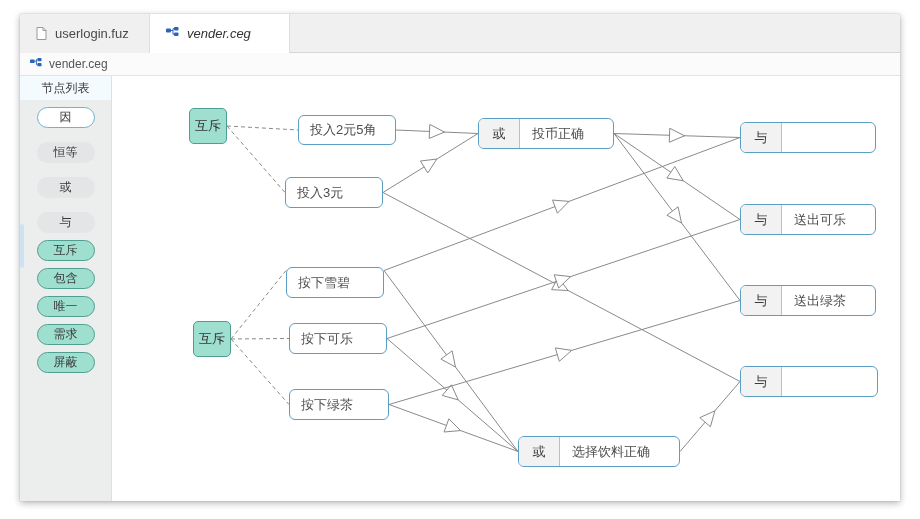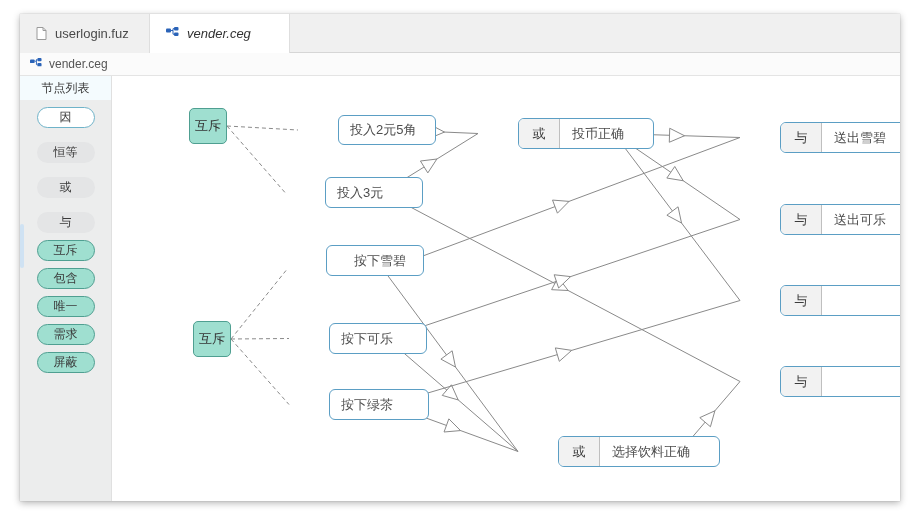--- a/index.html
+++ b/index.html
@@ -37,21 +37,21 @@
   .pill.plain{background:#e4e5e6;border:1px solid transparent;margin-top:14px;}
   .pill.teal{background:#9fdfd0;border:1px solid #4f9f91;}
   .sbthumb{position:absolute;left:0;top:148px;width:4px;height:44px;background:#cfe2f3;border-radius:2px;}
 
   .canvas{position:absolute;left:92px;top:0;width:788px;height:425px;background:#ffffff;overflow:hidden;}
   .canvas svg{position:absolute;left:0;top:0;}
 
   
   .node{position:absolute;box-sizing:border-box;display:flex;align-items:stretch;
         border:1px solid #5b9ec4;border-radius:6px;background:#ffffff;overflow:hidden;
-        font-size:13px;color:#4d4d4d;margin-left:40px;}
+        font-size:13px;color:#4d4d4d;}
   .node .op{width:40px;display:flex;align-items:center;justify-content:center;
             background:#f2f2f2;border-right:1px solid #bfbfbf;color:#3c3c3c;}
   .node .lbl{flex:1;display:flex;align-items:center;padding:0 12px;white-space:nowrap;}
   .node.simple .lbl{padding:0 11px;}
   .mnode{position:absolute;box-sizing:border-box;display:flex;align-items:center;justify-content:center;
          width:38px;height:36px;border:1px solid #4f9f91;border-radius:5px;background:#9fdfd0;
          font-size:13px;color:#333;}
 </style>
 </head>
 <body>
@@ -169,47 +169,47 @@
           </div>
           <div class="mnode" style="left: 81px; top: 245px; width: 38px; height: 36px;">
             <span>互斥</span>
           </div>
           <div class="node simple" style="left: 186px; top: 39px; width: 98px; height: 30px;">
             <div class="lbl">投入2元5角</div>
           </div>
           <div class="node simple" style="left: 173px; top: 101px; width: 98px; height: 31px;">
             <div class="lbl">投入3元</div>
           </div>
-          <div class="node simple" style="left: 174px; top: 169px; width: 98px; height: 31px; padding-left: 16px;">
+          <div class="node simple" style="left: 174px; top: 191px; width: 98px; height: 31px;">
             <div class="lbl">按下雪碧</div>
           </div>
           <div class="node simple" style="left: 177px; top: 247px; width: 98px; height: 31px; border-radius: 6px;">
             <div class="lbl">按下可乐</div>
           </div>
           <div class="node simple" style="left: 177px; top: 313px; width: 100px; height: 31px; text-align: right;">
             <div class="lbl">按下绿茶</div>
           </div>
           <div class="node" style="left: 366px; top: 42px; width: 136px; height: 31px;">
             <div class="op">或</div>
             <div class="lbl">投币正确</div>
           </div>
           <div class="node" style="left: 406px; top: 360px; width: 162px; height: 31px;">
             <div class="op">或</div>
             <div class="lbl">选择饮料正确</div>
           </div>
           <div class="node" style="left: 628px; top: 46px; width: 136px; height: 31px;">
             <div class="op">与</div>
-            <div class="lbl">送出雪碧</div>
           </div>
           <div class="node" style="left: 628px; top: 128px; width: 136px; height: 31px;">
             <div class="op">与</div>
             <div class="lbl">送出可乐</div>
           </div>
           <div class="node" style="left: 628px; top: 209px; width: 136px; height: 31px;">
             <div class="op">与</div>
+            <div class="lbl">送出绿茶</div>
           </div>
           <div class="node" style="left: 628px; top: 290px; width: 138px; height: 31px;">
             <div class="op">与</div>
           </div>
         </div>
     </div>
 
   </div>
 </div>
 

